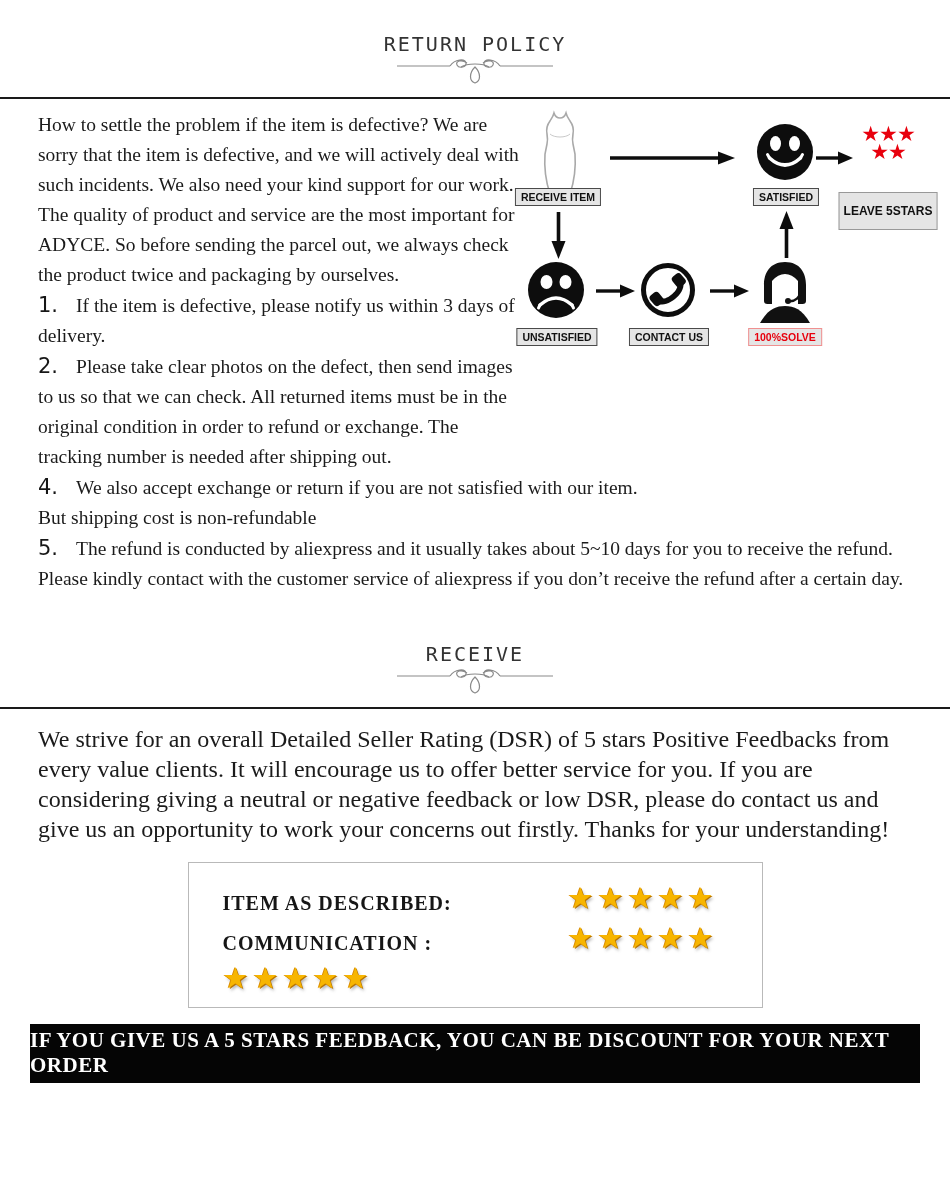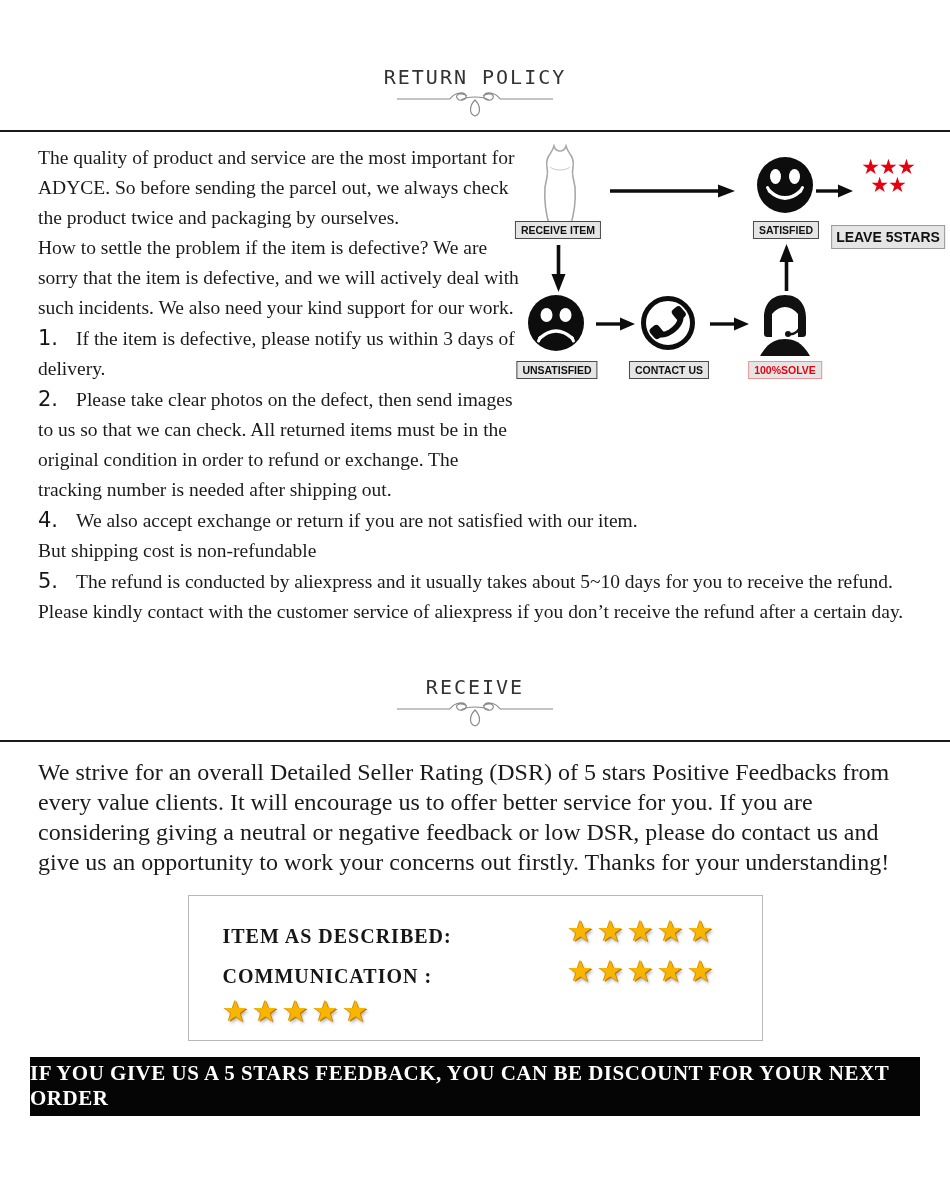--- a/index.html
+++ b/index.html
@@ -5,21 +5,21 @@
   * { margin:0; padding:0; box-sizing:border-box; }
   html,body { background:#fff; }
   body {
     width:950px; height:1183px; overflow:hidden;
     font-family:"Liberation Serif", serif;
     color:#1b1b1b;
   }
 
   
   .sec-head { text-align:center; }
-  .sec-head.first { padding-top:65px; }
+  .sec-head.first { padding-top:32px; }
   .sec-head.second { clear:both; padding-top:48px; }
   .sec-title {
     font-family:"DejaVu Sans Mono", monospace;
     font-weight:400; font-size:20px; letter-spacing:2px; color:#333;
     display:block;
   }
   .flourish { display:block; margin:1px auto 0; }
 
   hr.rule { border:none; border-top:2px solid #1a1a1a; margin-top:12px; width:100%; }
 
@@ -35,21 +35,21 @@
   
   .diagram-float { float:right; width:408px; height:355px; margin-left:6px; }
   .diagram { position:relative; width:408px; height:250px; }
   .diagram > * { position:absolute; }
   .dlabel {
     border:1.5px solid #4a4a4a; background:#e5e5e5; color:#111;
     font-family:"Liberation Sans", sans-serif; font-weight:bold;
     font-size:10.5px; line-height:1; padding:2.5px 5px;
     white-space:nowrap; transform:translateX(-50%);
   }
-  .dlabel.small { font-size:14px; border-color:#999; padding:4px 4px; }
+  .dlabel.small { font-size:12px; border-color:#999; padding:12px 4px; }
   .dlabel.red { color:#e8000d; border-color:#f09090; }
 
   .d-dress { left:6px;  top:0; }
   .d-label-receive   { left:32px;  top:78px; }
   .d-arrow-main      { left:84px;  top:40px; }
   .d-smiley          { left:229px; top:12px; }
   .d-label-satisfied { left:260px; top:78px; }
   .d-arrow-stars     { left:290px; top:40px; }
   .d-stars           { left:330px; top:16px; width:64px; text-align:center;
                        color:#e8000d; font-family:"DejaVu Sans", sans-serif;
@@ -185,22 +185,22 @@
           <path d="M29 2 C14 2 8 13 8 25 L8 41 Q8 44 11.5 44 L16 44 L16 21 Q22 14 29 14 Q36 14 42 21 L42 44 L46.5 44 Q50 44 50 41 L50 25 C50 13 44 2 29 2 Z" fill="#111"></path>
           <path d="M4 63 C12 49 20 46 29 46 C38 46 46 49 54 63 Z" fill="#111"></path>
           <path d="M44 28 C46 38 38 42 32 41" stroke="#111" stroke-width="2.6" fill="none"></path>
           <circle cx="32" cy="41" r="3" fill="#111"></circle>
         </svg>
         <span class="dlabel red d-label-solve">100%SOLVE</span>
 
       </div>
     </div>
 
+    <p class="para">How to settle the problem if the item is defective? We are sorry that the item is defective, and we will actively deal with such incidents. We also need your kind support for our work.</p>
     <p class="para">The quality of product and service are the most important for ADYCE. So before sending the parcel out, we always check the product twice and packaging by ourselves.</p>
-    <p class="para">How to settle the problem if the item is defective? We are sorry that the item is defective, and we will actively deal with such incidents. We also need your kind support for our work.</p>
 
     <p class="item"><span class="num">1.</span><span class="txt">If the item is defective, please notify us within 3 days of delivery.</span></p>
     <p class="item"><span class="num">2.</span><span class="txt">Please take clear photos on the defect, then send images to us so that we can check. All returned items must be in the original condition in order to refund or exchange. The tracking number is needed after shipping out.</span></p>
     <p class="item"><span class="num">4.</span><span class="txt">We also accept exchange or return if you are not satisfied with our item.
 But shipping cost is non-refundable</span></p>
     <p class="item"><span class="num">5.</span><span class="txt">The refund is conducted by aliexpress and it usually takes about 5~10 days for you to receive the refund. Please kindly contact with the customer service of aliexpress if you don’t receive the refund after a certain day.</span></p>
   </div>
 
   <div class="sec-head second">
     <span class="sec-title">RECEIVE</span>

